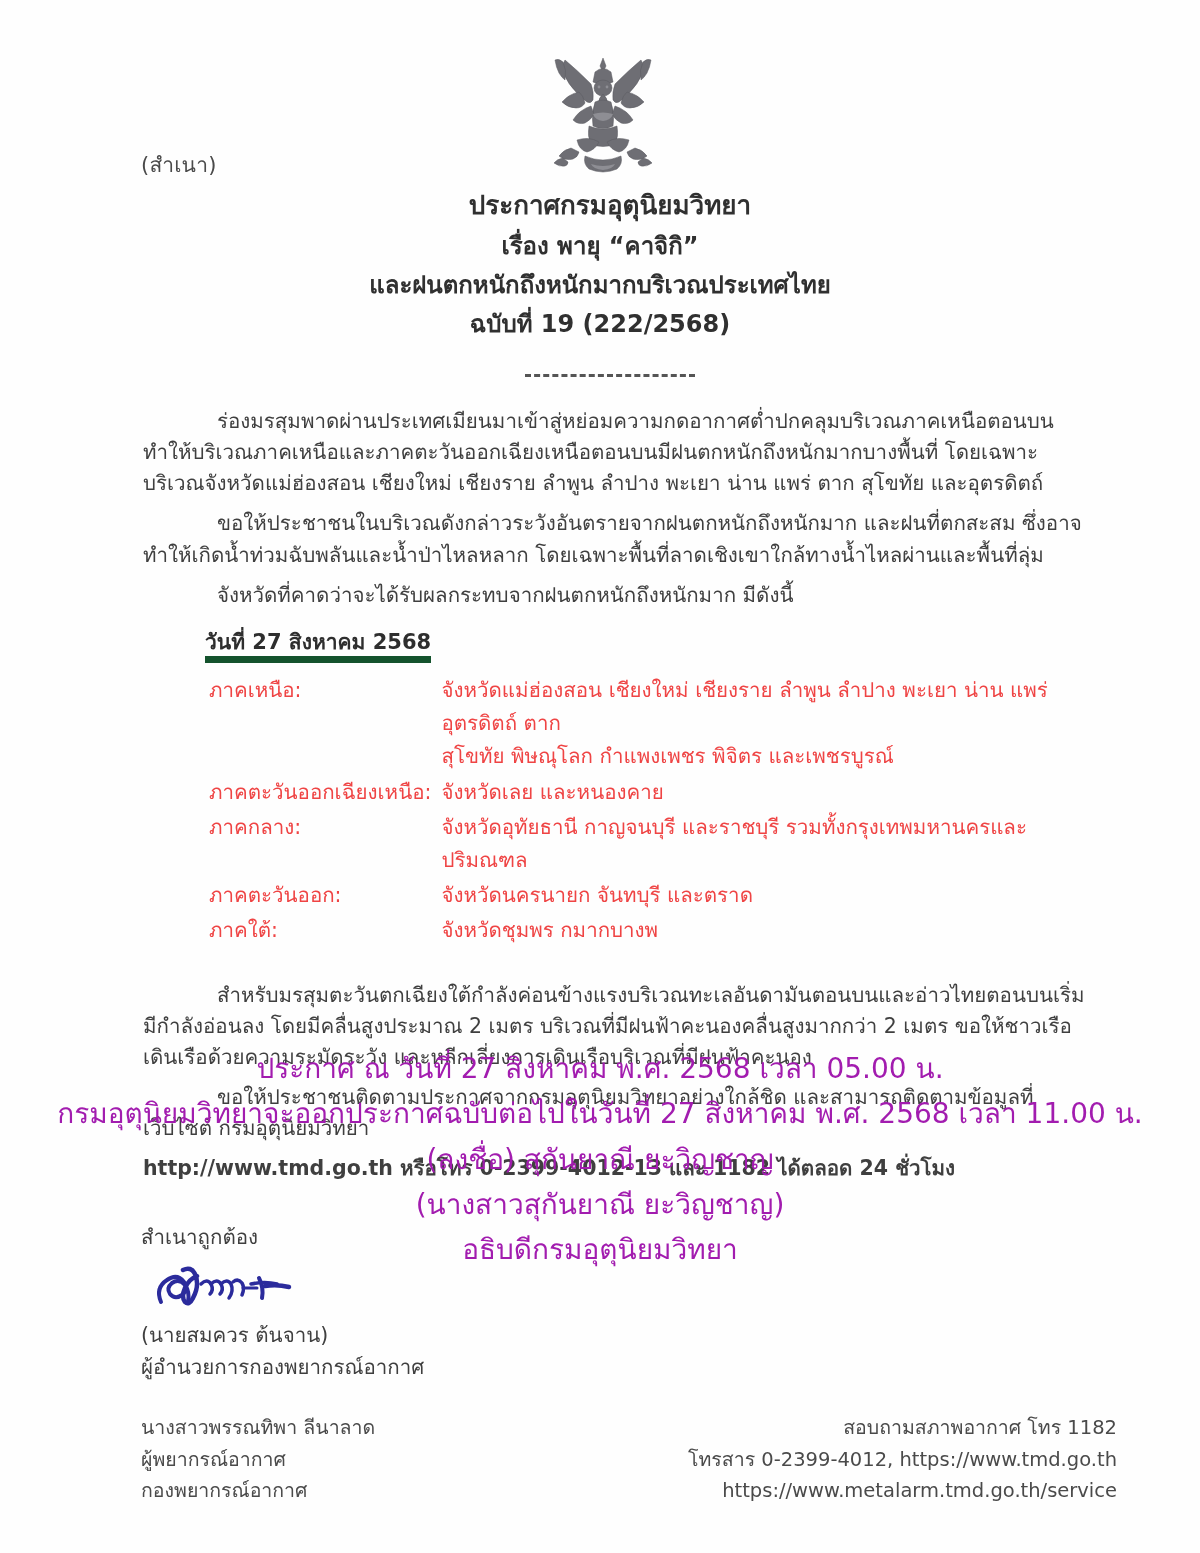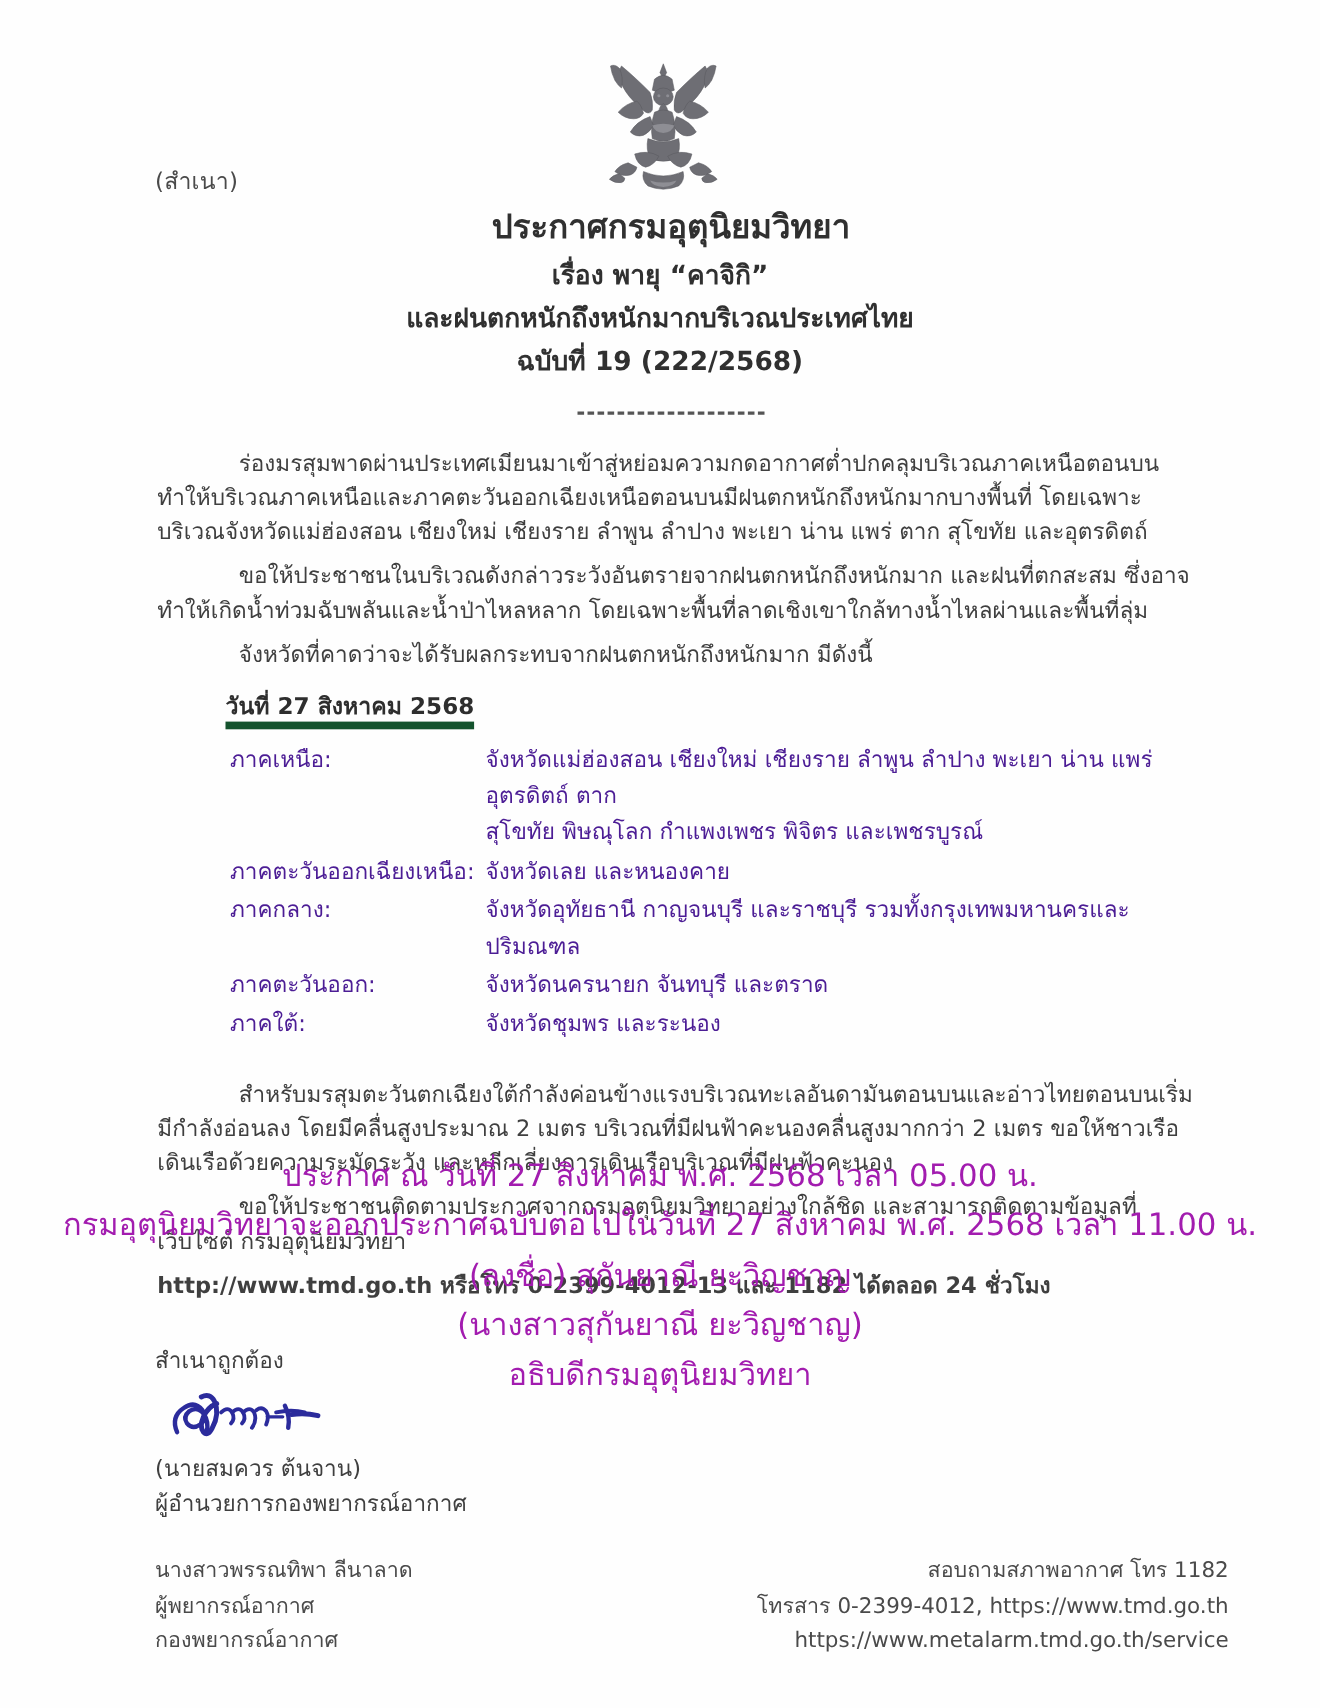--- a/index.html
+++ b/index.html
@@ -52,21 +52,21 @@
     left: 0;
     top: 192px;
     width: 1200px;
     text-align: center;
   }
   .doc-header .h-line {
     font-weight: bold;
     color: #303030;
     line-height: 1.0;
   }
-  .h1 { font-size: 30px; margin-bottom: 16px; margin-left: 20px; }
+  .h1 { font-size: 26px; margin-bottom: 16px; margin-left: 20px; }
   .h2 { font-size: 24px; margin-bottom: 15px; }
   .h3 { font-size: 24px; margin-bottom: 15px; }
   .h4 { font-size: 24px; margin-bottom: 0; }
 
   .divider {
     position: absolute;
     left: 525px;
     top: 374px;
     width: 170px;
     height: 0;
@@ -105,21 +105,21 @@
   
   .regions {
     margin: 16px 0 0 0;
     width: 100%;
     border-collapse: collapse;
   }
   .regions td {
     vertical-align: top;
     font-size: 20.5px;
     line-height: 1.62;
-    color: #4c1d95;
+    color: #ef4444;
     padding: 0 0 2px 0;
   }
   .regions td.rlabel {
     width: 218px;
     padding-left: 66px;
     white-space: nowrap;
   }
   .regions td.rval {
     padding-left: 10px;
   }
@@ -265,21 +265,21 @@
         <tr>
           <td class="rlabel">ภาคกลาง:</td>
           <td class="rval">จังหวัดอุทัยธานี กาญจนบุรี และราชบุรี รวมทั้งกรุงเทพมหานครและปริมณฑล</td>
         </tr>
         <tr>
           <td class="rlabel">ภาคตะวันออก:</td>
           <td class="rval">จังหวัดนครนายก จันทบุรี และตราด</td>
         </tr>
         <tr>
           <td class="rlabel">ภาคใต้:</td>
-          <td class="rval">จังหวัดชุมพร และระนอง</td>
+          <td class="rval">จังหวัดชุมพร กมากบางพ</td>
         </tr>
       </tbody>
     </table>
 
     <div class="marine-wrap">
       <p class="para">สำหรับมรสุมตะวันตกเฉียงใต้กำลังค่อนข้างแรงบริเวณทะเลอันดามันตอนบนและอ่าวไทยตอนบนเริ่มมีกำลังอ่อนลง โดยมีคลื่นสูงประมาณ 2 เมตร บริเวณที่มีฝนฟ้าคะนองคลื่นสูงมากกว่า 2 เมตร ขอให้ชาวเรือเดินเรือด้วยความระมัดระวัง และหลีกเลี่ยงการเดินเรือบริเวณที่มีฝนฟ้าคะนอง</p>
       <p class="para">ขอให้ประชาชนติดตามประกาศจากกรมอุตุนิยมวิทยาอย่างใกล้ชิด และสามารถติดตามข้อมูลที่เว็บไซต์ กรมอุตุนิยมวิทยา</p>
       <p class="para noindent">http://www.tmd.go.th หรือโทร 0-2399-4012-13 และ 1182 ได้ตลอด 24 ชั่วโมง</p>
     </div>
   </div>

